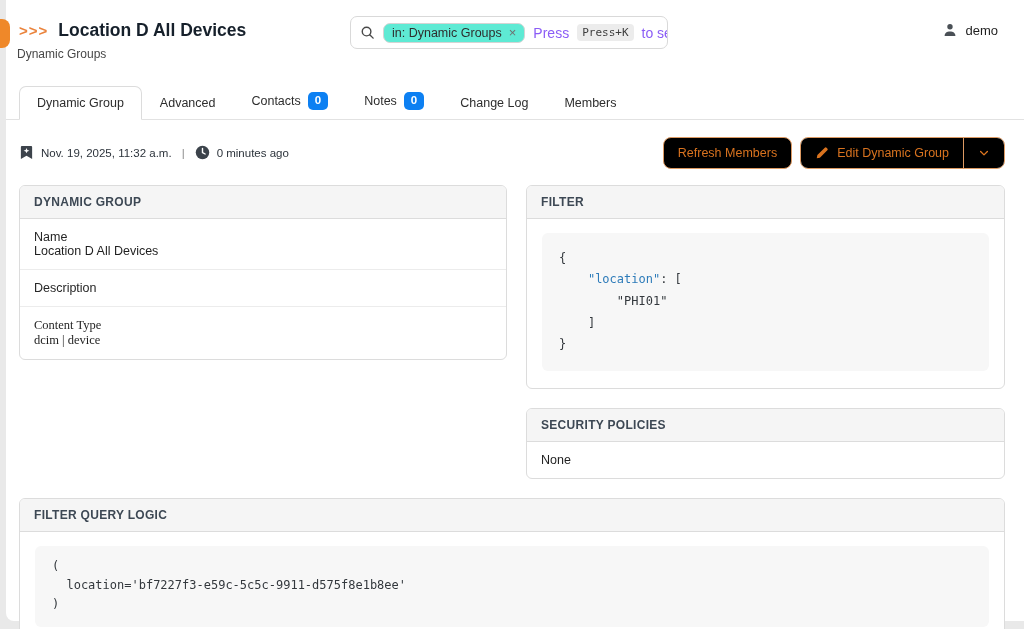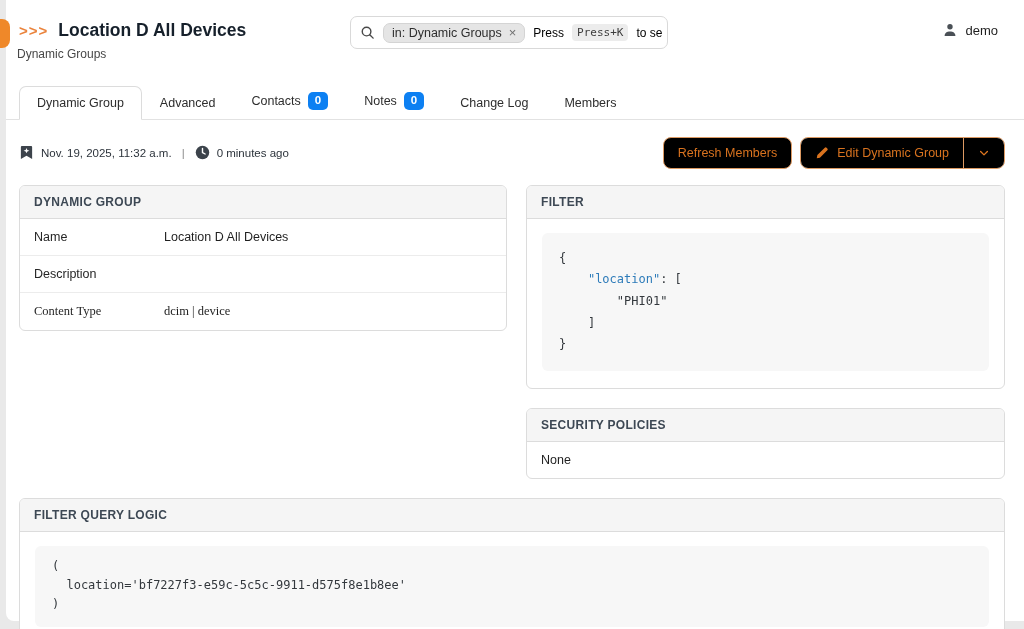--- a/index.html
+++ b/index.html
@@ -31,24 +31,24 @@
   .search {
     position:absolute; left:344px; top:16px; width:318px; height:33px;
     background:#fff; border:1px solid #d9d9d9; border-radius:7px;
     display:flex; align-items:center; gap:8px; padding:0 9px;
     overflow:hidden; white-space:nowrap; cursor:text;
   }
   .search svg { flex:0 0 auto; }
   .tag {
     display:inline-flex; align-items:center; gap:7px;
     border:1px solid #d4d4d4; border-radius:7px; padding:2px 8px;
-    font-size:12.5px; color:#2e2e2e; background:#e5e5e5; flex:0 0 auto;
+    font-size:12.5px; color:#2e2e2e; background:#5eead4; flex:0 0 auto;
   }
   .tag-x { color:#6f6f6f; cursor:pointer; font-size:13px; line-height:1; }
-  .press { font-size:12px; color:#000000; }
+  .press { font-size:14px; color:#8b5cf6; }
   .kbd {
     font-family:"DejaVu Sans Mono", monospace; font-size:11px; color:#3d3d3d;
     background:#ececec; border-radius:4px; padding:2px 5px;
   }
   .user {
     position:absolute; right:26px; top:22px;
     display:flex; align-items:center; gap:7px; cursor:pointer;
     font-size:13px; color:#1e1e1e;
   }
   
@@ -90,21 +90,21 @@
   .content { padding:0 19px 0 13px; }
   .grid { display:flex; gap:19px; }
   .col-left { width:488px; flex:0 0 auto; }
   .col-right { flex:1; display:flex; flex-direction:column; gap:19px; }
   .panel { border:1px solid #dcdcdc; border-radius:6px; background:#fff; overflow:hidden; }
   .panel-header {
     background:#f5f5f5; border-bottom:1px solid #dcdcdc;
     padding:9px 14px; font-size:12px; font-weight:bold; color:#3d4854;
     letter-spacing:.3px;
   }
-  .kv-row { display:flex; padding:11px 14px; border-bottom:1px solid #ececec; font-size:12.5px; }
+  .kv-row { display:flex; padding:11px 14px; border-bottom:1px solid #ececec; font-size:12.5px;flex-direction:column; }
   .kv-row:last-child { border-bottom:none;font-family:Liberation Serif, serif; }
   .kv-label { width:130px; flex:0 0 auto; color:#262626; }
   .kv-value { color:#1f1f1f; }
   .panel-body { padding:14px 15px 17px 15px; }
   .codeblock {
     background:#f7f7f7; border-radius:6px; padding:15px 17px;
     font-family:"DejaVu Sans Mono", monospace; font-size:12px;
     color:#33383d; line-height:1.8;
   }
   .codeblock .cl { white-space:pre; }

